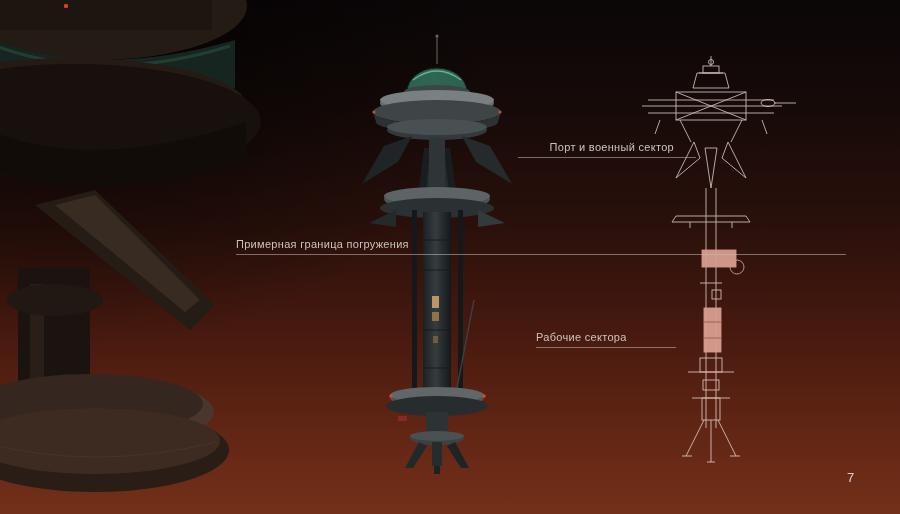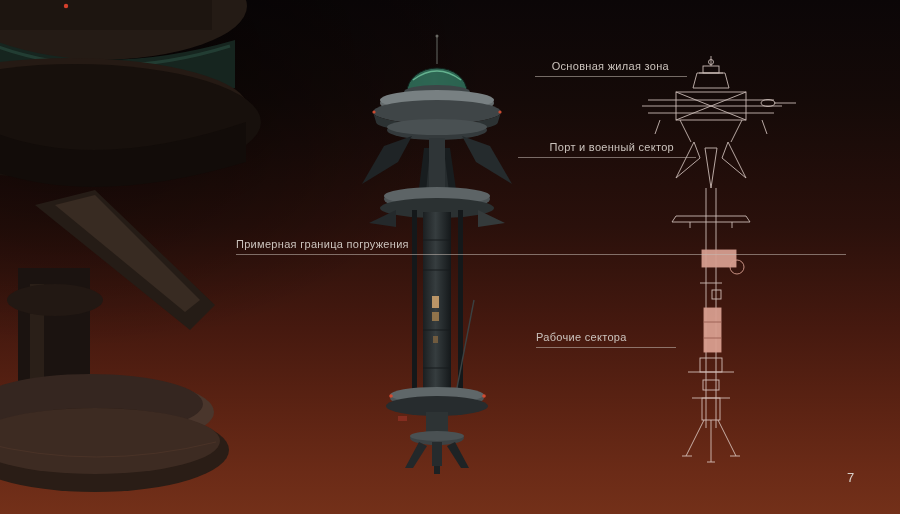--- a/index.html
+++ b/index.html
@@ -161,24 +161,20 @@
       <rect x="702" y="398" width="18" height="22"></rect>
       <line x1="704" y1="420" x2="686" y2="456"></line>
       <line x1="718" y1="420" x2="736" y2="456"></line>
       <line x1="682" y1="456" x2="692" y2="456"></line>
       <line x1="730" y1="456" x2="740" y2="456"></line>
       <line x1="711" y1="420" x2="711" y2="462"></line>
       <line x1="707" y1="462" x2="715" y2="462"></line>
     </g>
   </svg>
 
-  <div class="callout align-right" style="left:535px;top:60px;width:152px;">
-    <div class="callout-text" style="padding-right:18px;">Основная жилая зона</div>
-    <div class="callout-line"></div>
-  </div>
 
   <div class="callout align-right" style="left:518px;top:141px;width:178px;">
     <div class="callout-text" style="padding-right:22px;">Порт и военный сектор</div>
     <div class="callout-line"></div>
   </div>
 
   <div class="callout" style="left:236px;top:238px;width:610px;">
     <div class="callout-text">Примерная граница погружения</div>
     <div class="callout-line"></div>
   </div>

